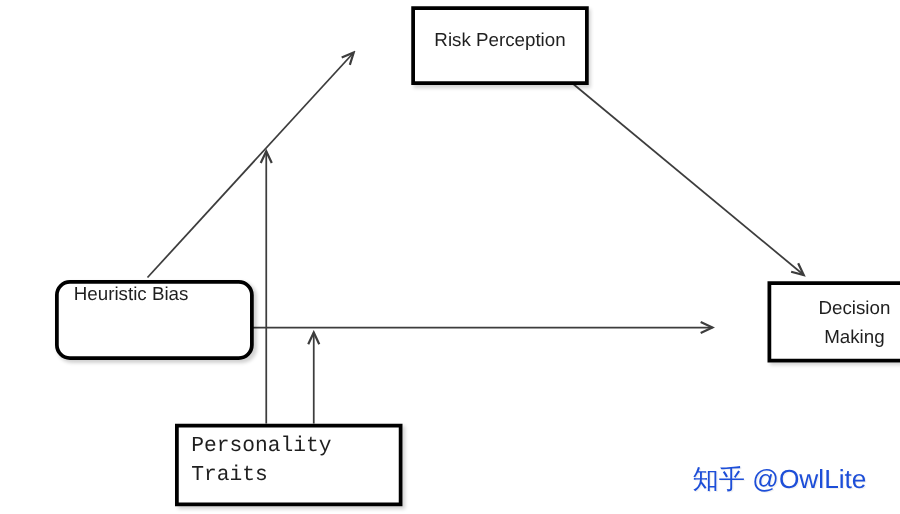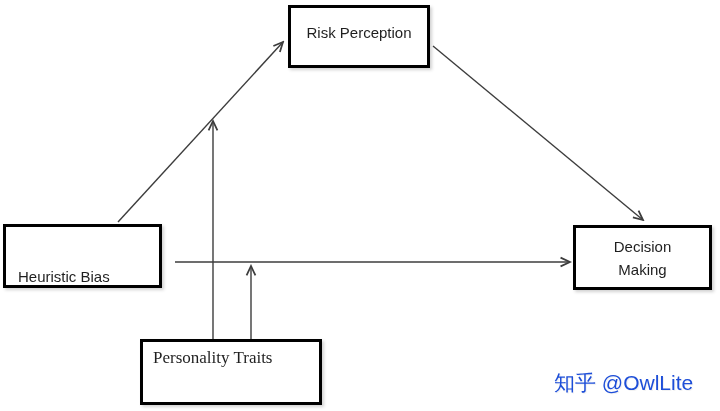--- a/index.html
+++ b/index.html
@@ -17,43 +17,45 @@
     width: 720px; height: 411px;
   }
   .node {
     position: absolute;
     box-sizing: border-box;
     border: 3px solid #000000;
     background: #ffffff;
     color: #1f1f1f;
     box-shadow: 2px 2px 3px rgba(0,0,0,0.18);
   }
-  .node-sans { font-family: "Liberation Sans", sans-serif; font-size: 15px; }
+  .node-sans { font-family: "Liberation Sans", sans-serif; font-size: 15px; margin-left: 41px; }
   .node-serif { font-family: "Liberation Serif", "DejaVu Serif", serif; font-size: 17px; }
 
   #node-risk {
     left: 288px; top: 5px; width: 142px; height: 63px;
     display: flex; align-items: center; justify-content: center;
     padding-bottom: 8px;
   }
   #node-heuristic {
     left: 3px; top: 224px; width: 159px; height: 64px;
-    display: flex; align-items: flex-end;
+    display: flex; align-items: flex-start;
     padding-left: 12px;
+    border-radius: 12px;
   }
   #node-decision {
     left: 573px; top: 225px; width: 139px; height: 65px;
     display: flex; align-items: center; justify-content: center;
     text-align: center; line-height: 23px;
   }
   #node-decision .wrap-label { max-width: 80px; }
   #node-personality {
     left: 140px; top: 339px; width: 182px; height: 66px;
     padding: 4px 0 0 10px;
     line-height: 23px;
+    font-family: Liberation Mono, monospace;
   }
   .pt-bullet-line { padding-left: 30px; }
   .pt-bullet { display: inline-block; width: 24px; text-align: left; }
   .watermark {
     position: absolute;
     left: 554px; top: 369px;
     width: 160px;
     font-size: 21px;
     color: #1d4ed8;
     text-shadow: 1px 1px 0 #f2f2f2;

